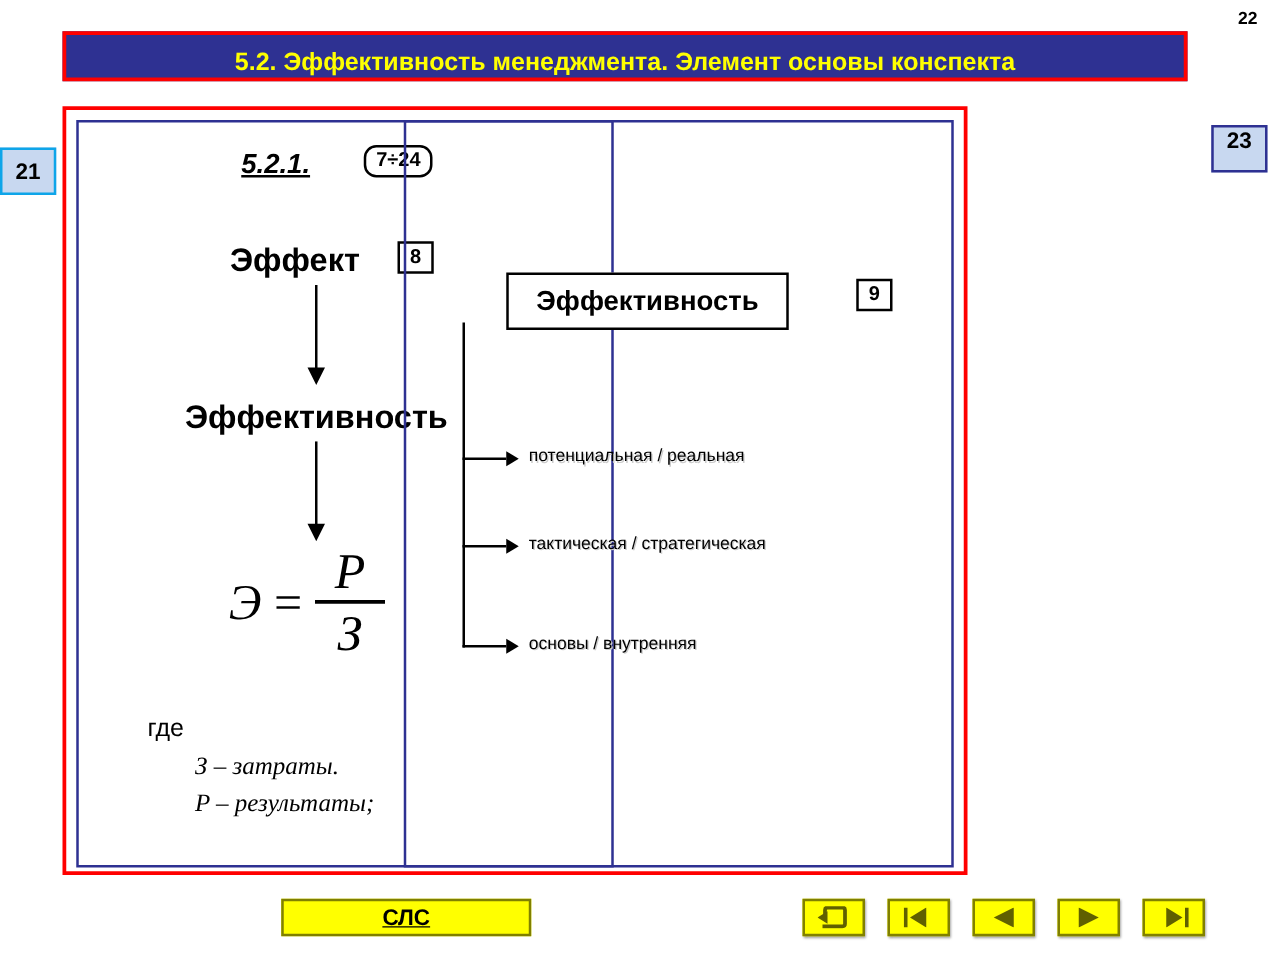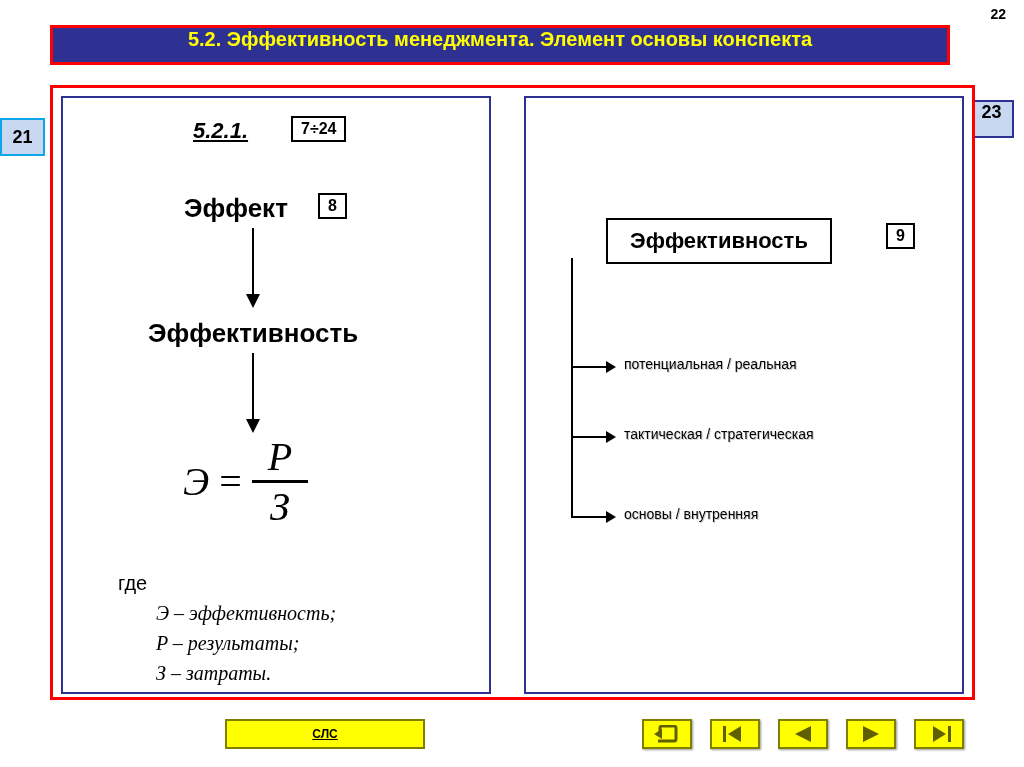--- a/index.html
+++ b/index.html
@@ -21,21 +21,21 @@
   }
   .title-bar {
     position: absolute;
     top: 25px;
     left: 50px;
     width: 900px;
     height: 40px;
     background: #2e3192;
     border: 3px solid #ff0000;
     display: flex;
-    align-items: flex-start;
+    align-items: flex-end;
     justify-content: center;
   }
   .title-bar span {
     color: #ffff00;
     font-size: 20px;
     font-weight: bold;
   }
   .nav-prev {
     position: absolute;
     left: 0;
@@ -62,21 +62,21 @@
   }
   .nav-label {
     font-size: 18px;
     font-weight: bold;
     color: #000;
   }
   .content-box {
     position: absolute;
     top: 85px;
     left: 50px;
-    width: 925px;
+    width: 724px;
     height: 615px;
     border: 3px solid #ff0000;
     background: #fff;
   }
   .left-col {
     position: absolute;
     left: 8px;
     top: 8px;
     width: 430px;
     height: 598px;
@@ -104,20 +104,21 @@
     padding: 2px 8px;
     font-size: 16px;
     font-weight: bold;
     background: #fff;
     display: inline-block;
   }
   .box-724 {
     position: absolute;
     top: 18px;
     left: 228px;
+    border-radius: 10px;
   }
   .effect-label {
     position: absolute;
     top: 95px;
     left: 121px;
     font-size: 26px;
     font-weight: bold;
   }
   .box-8 {
     position: absolute;
@@ -221,21 +222,21 @@
     position: absolute;
     left: 225px;
     bottom: 0;
     width: 200px;
     height: 30px;
     background: #ffff00;
     border: 2px solid #808000;
     display: flex;
     align-items: center;
     justify-content: center;
-    font-size: 12px;
+    font-size: 18px;
     font-weight: bold;
     text-decoration: underline;
   }
   .nav-buttons {
     position: absolute;
     right: 60px;
     bottom: 0;
     display: flex;
     gap: 18px;
   }
@@ -294,23 +295,22 @@
       <span class="eq">=</span>
       <span class="fraction">
         <span class="num">P</span>
         <span class="bar"></span>
         <span class="den">З</span>
       </span>
     </div>
 
     <div class="legend">
       <div>где</div>
-      <div style="padding-left:38px;"><span class="it">Э – эффективность;</span></div>
+      <div style="padding-left:38px;"><span class="it">З – затраты.</span></div>
       <div style="padding-left:38px;"><span class="it">P – результаты;</span></div>
-      <div style="padding-left:38px;"><span class="it">З – затраты.</span></div>
     </div>
   </div>
 
   <div class="right-col">
     <div class="eff-box">Эффективность</div>
     <div class="small-box box-9">9</div>
 
     <div class="branch-trunk"></div>
 
     <div class="branch-line" style="top:268px;left:45px;width:35px;"></div>

